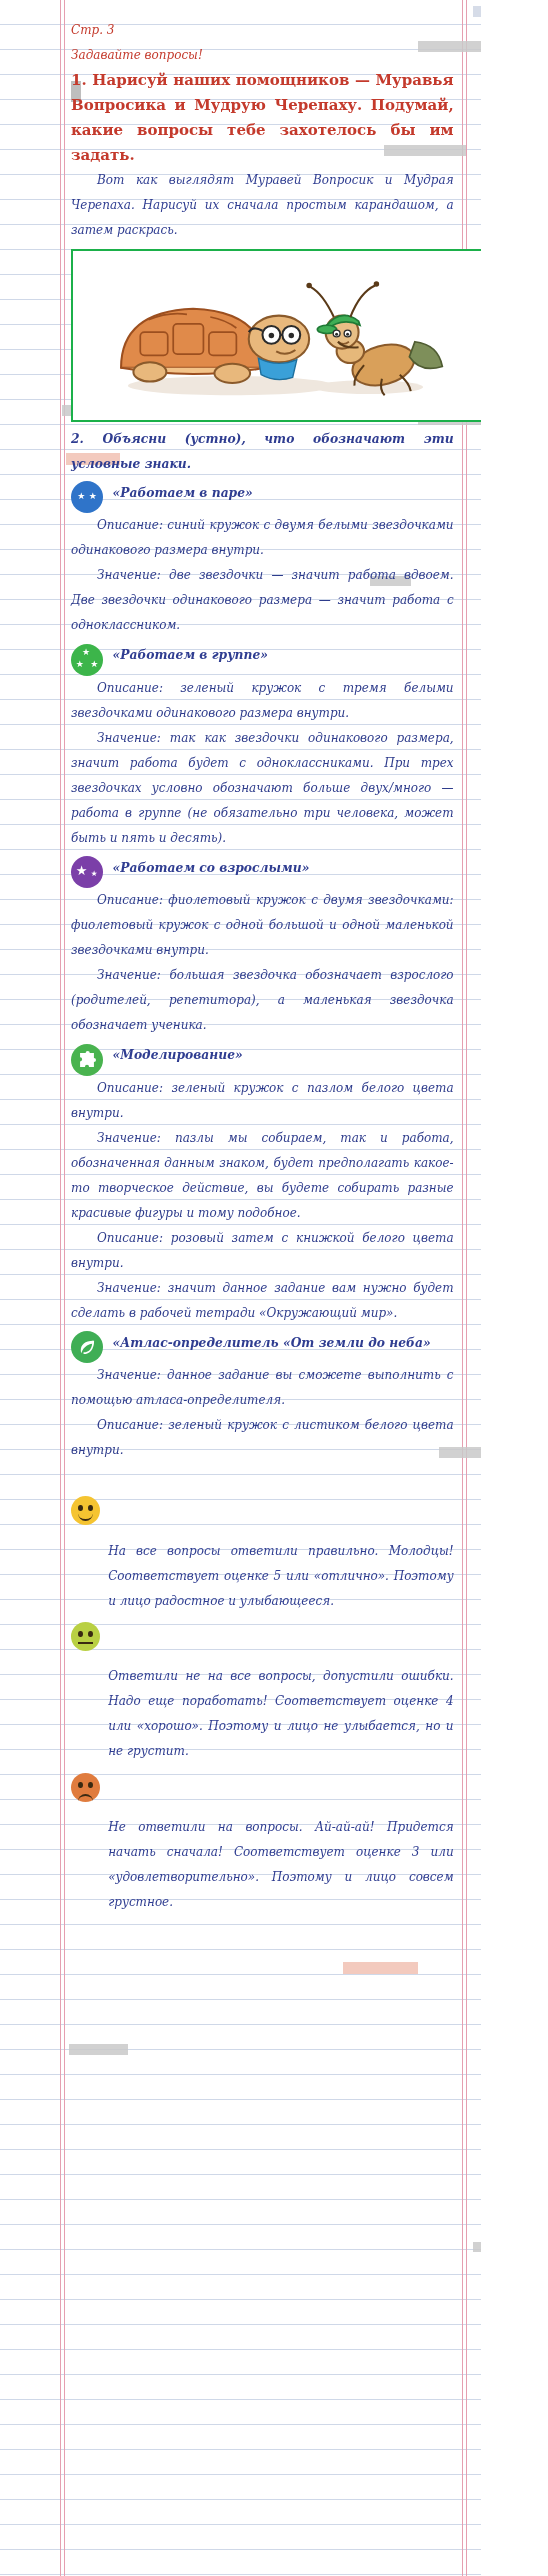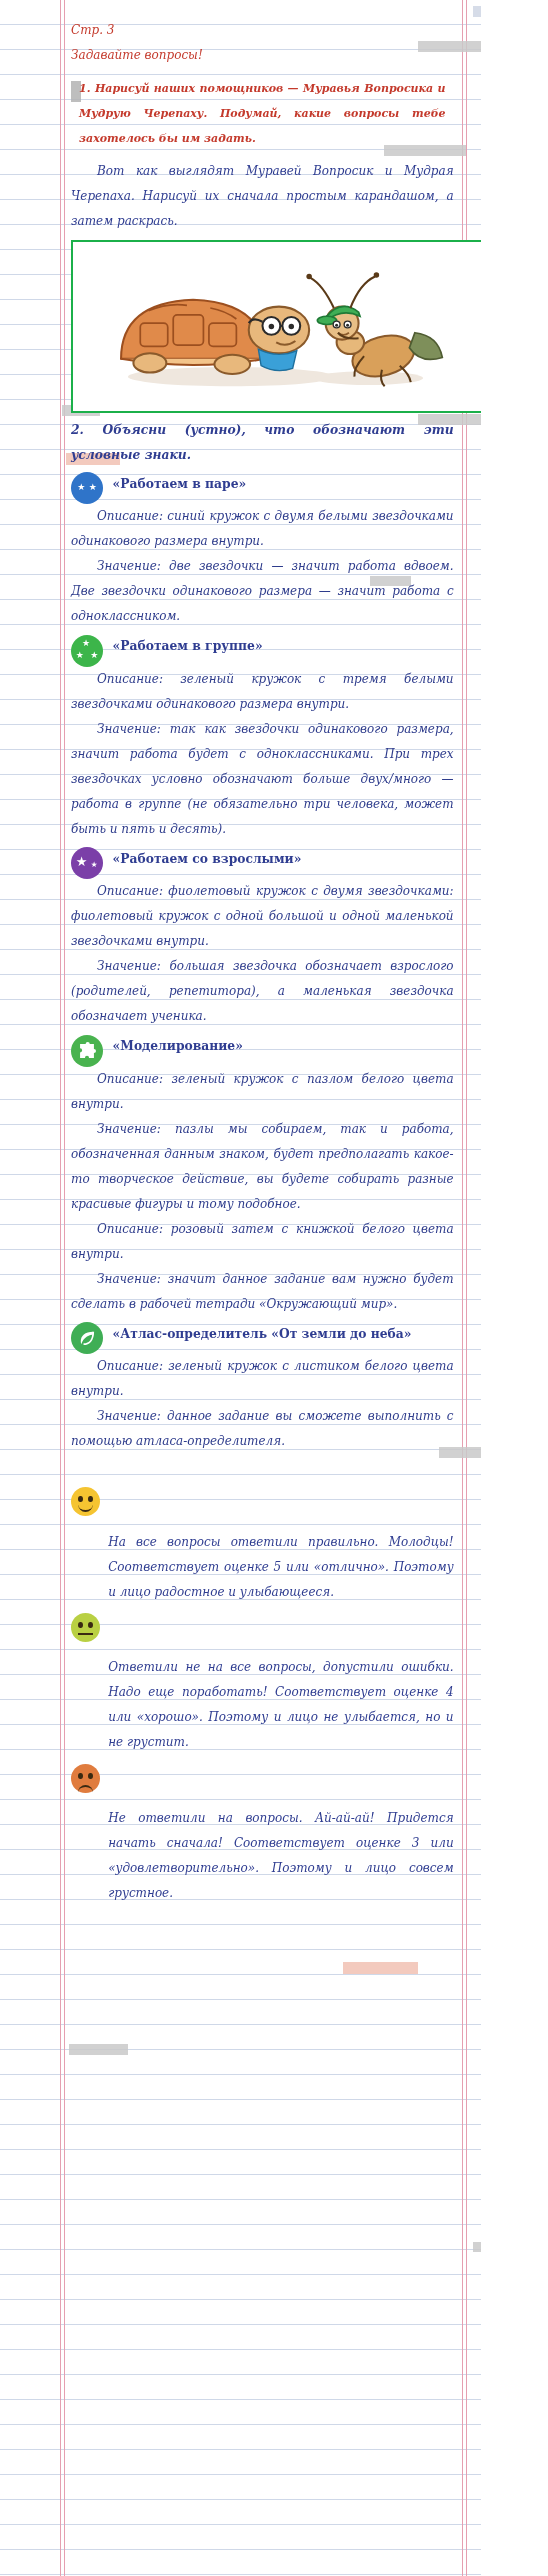--- a/index.html
+++ b/index.html
@@ -63,26 +63,25 @@
     font-family:"DejaVu Serif", serif;
     font-style:italic;
     color:#c43a2c;
     font-size:12px;
     line-height:25px;
     margin:0;
   }
 
   .task-title{
     font-family:"DejaVu Serif", serif;
-    font-style:italic;
     font-weight:bold;
     color:#c43a2c;
-    font-size:11px;
-    line-height:25px;
-    margin:8px;
+    font-size:15px;
+    line-height:25px;
+    margin:0;
     text-align:justify;
   }
   .task-title2{
     font-family:"DejaVu Serif", serif;
     font-style:italic;
     font-weight:bold;
     color:#2f3d91;
     font-size:12.3px;
     line-height:25px;
     margin:0;
@@ -111,20 +110,21 @@
   .sign-badge{
     flex:0 0 auto;
     width:32px;height:32px;
     border-radius:50%;
     display:flex;align-items:center;justify-content:center;
     margin-top:1.4px;
     position:relative;
   }
   .sign-label{
     font-family:"DejaVu Serif", serif;
+    font-style:italic;
     font-weight:bold;
     color:#2f3d91;
     font-size:12.3px;
     line-height:25px;
     flex:1 1 auto;
   }
   .b-pair{background:#2f74c9;}
   .b-group{background:#3cb54a;}
   .b-adult{background:#7b3fa8;}
   .b-model{background:#49b34f;}
@@ -377,26 +377,26 @@
     <div class="sign-row">
       <div class="sign-badge b-atlas">
         <svg width="18" height="18" viewBox="0 0 26 26">
           <path d="M22 4C10 4 4 10 4 18c0 2 1 4 1 4s2-12 17-14z" fill="#ffffff"></path>
           <path d="M22 4c0 12-6 18-14 18" fill="none" stroke="#ffffff" stroke-width="2.5"></path>
         </svg>
       </div>
       <div class="sign-label">«Атлас-определитель «От земли до неба»</div>
     </div>
     <p class="t indent">
+      <span class="hw">Значение:</span>
+      <span class="hw">данное задание вы сможете выполнить с помощью атласа-определителя.</span>
+    </p>
+    <p class="t indent">
       <span class="hw">Описание:</span>
       <span class="hw">зеленый кружок с листиком белого цвета внутри.</span>
-    </p>
-    <p class="t indent">
-      <span class="hw">Значение:</span>
-      <span class="hw">данное задание вы сможете выполнить с помощью атласа-определителя.</span>
     </p>
 
     <div class="gap"></div>
 
     <div class="res-row">
       <div class="emoji e-happy">
         <span class="eye l"></span>
         <span class="eye r"></span>
         <span class="mouth smile"></span>
       </div>

